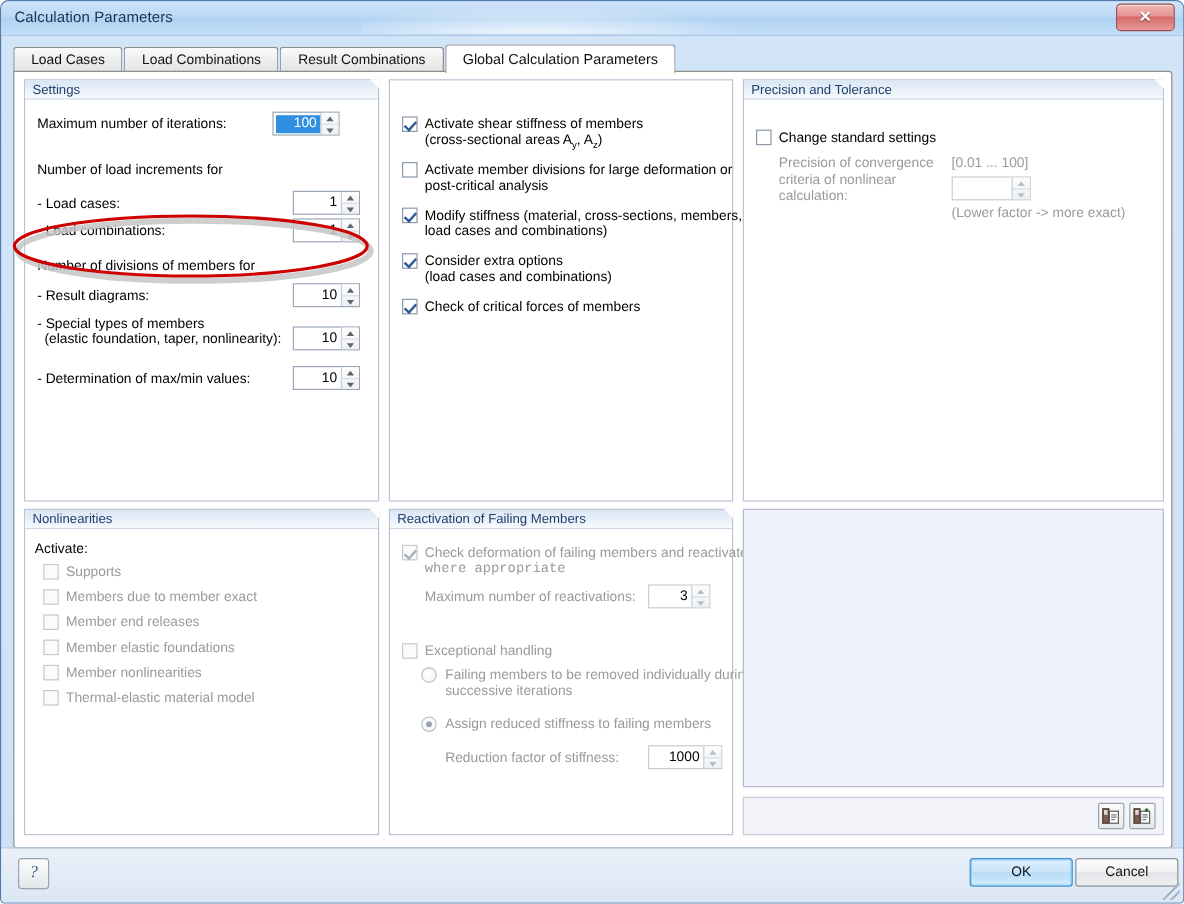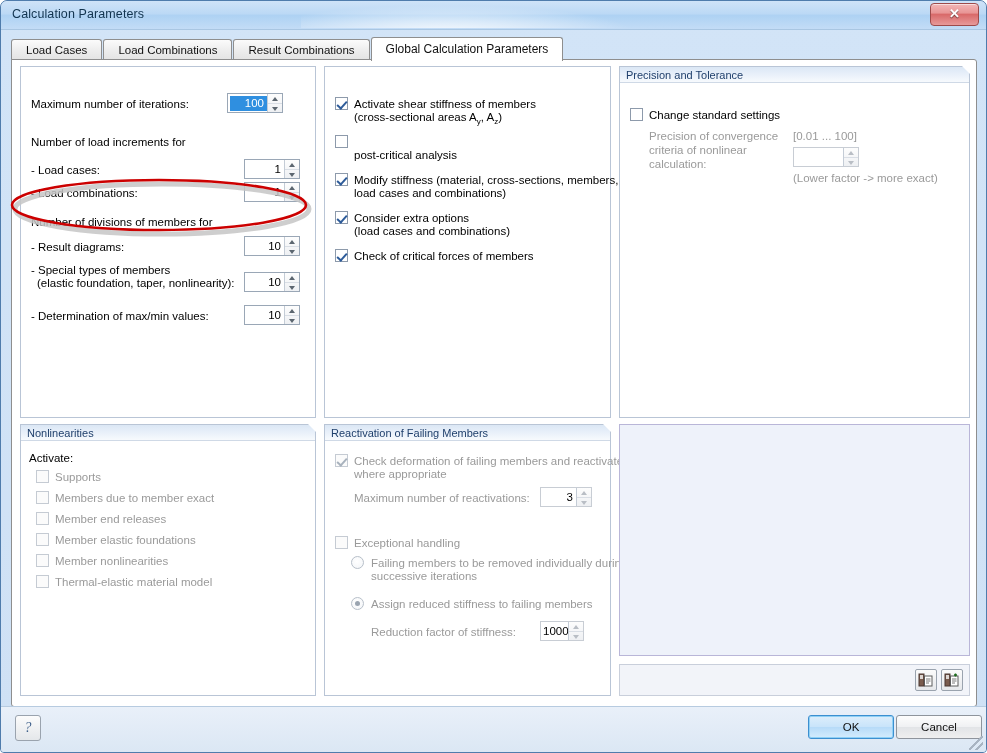--- a/index.html
+++ b/index.html
@@ -234,20 +234,21 @@
     </div>
   </div>
 
   <div class="tabstrip">
     <div class="tab">Load Cases</div><div class="tab">Load Combinations</div><div class="tab">Result Combinations</div><div class="tab active">Global Calculation Parameters</div>
   </div>
 
   <div class="page">
 
     <div class="group" style="left:8px;top:6px;width:296px;height:352px;">
+      <div class="hdr">Settings</div>
       <div class="body">
 
         <div class="lbl" style="left:10px;top:14px;">Maximum number of iterations:</div>
         <div class="spin" style="left:206px;top:9px;">
           <div class="val sel">100</div>
           <div class="arrows">
               <div class="up"></div>
               <div class="dn"></div>
             </div>
         </div>
@@ -308,20 +309,21 @@
     <div class="group" style="left:312px;top:6px;width:287px;height:352px;">
       <div class="body">
 
         <div class="cb checked" style="left:10px;top:13px;"></div>
         <div class="lbl" style="left:29px;top:14px;">Activate shear stiffness of members</div>
         <div class="lbl" style="left:29px;top:27px;">
           <span>(cross-sectional areas A</span><sub>y</sub><span>, A</span><sub>z</sub><span>)</span>
         </div>
 
         <div class="cb" style="left:10px;top:51px;"></div>
+        <div class="lbl" style="left:29px;top:52px;">Activate member divisions for large deformation or</div>
         <div class="lbl" style="left:29px;top:65px;">post-critical analysis</div>
 
         <div class="cb checked" style="left:10px;top:89px;"></div>
         <div class="lbl" style="left:29px;top:90px;">Modify stiffness (material, cross-sections, members,</div>
         <div class="lbl" style="left:29px;top:103px;">load cases and combinations)</div>
 
         <div class="cb checked" style="left:10px;top:127px;"></div>
         <div class="lbl" style="left:29px;top:128px;">Consider extra options</div>
         <div class="lbl" style="left:29px;top:141px;">(load cases and combinations)</div>
 
@@ -383,21 +385,21 @@
 
       </div>
     </div>
 
     <div class="group" style="left:312px;top:364px;width:287px;height:272px;">
       <div class="hdr">Reactivation of Failing Members</div>
       <div class="body">
 
         <div class="cb dim checked" style="left:10px;top:12px;"></div>
         <div class="lbl dim" style="left:29px;top:13px;">Check deformation of failing members and reactivate</div>
-        <div class="lbl dim" style="left:29px;top:26px;">where appropriate</div>
+        <div class="lbl dim" style="left:29px;top:26px;font-family:Liberation Mono, monospace;">where appropriate</div>
 
         <div class="lbl dim" style="left:29px;top:50px;">Maximum number of reactivations:</div>
         <div class="spin disabled" style="left:215px;top:45px;width:52px;">
           <div class="val">3</div>
           <div class="arrows">
               <div class="up"></div>
               <div class="dn"></div>
             </div>
         </div>
 
@@ -405,21 +407,21 @@
         <div class="lbl dim" style="left:29px;top:95px;">Exceptional handling</div>
 
         <div class="rb" style="left:26px;top:114px;"></div>
         <div class="lbl dim" style="left:46px;top:115px;">Failing members to be removed individually during</div>
         <div class="lbl dim" style="left:46px;top:128px;">successive iterations</div>
 
         <div class="rb on" style="left:26px;top:155px;"></div>
         <div class="lbl dim" style="left:46px;top:156px;">Assign reduced stiffness to failing members</div>
 
         <div class="lbl dim" style="left:46px;top:184px;">Reduction factor of stiffness:</div>
-        <div class="spin disabled" style="left:215px;top:179px;width:44px;">
+        <div class="spin disabled" style="left:215px;top:179px;width:62px;">
           <div class="val">1000</div>
           <div class="arrows">
               <div class="up"></div>
               <div class="dn"></div>
             </div>
         </div>
 
       </div>
     </div>
 

